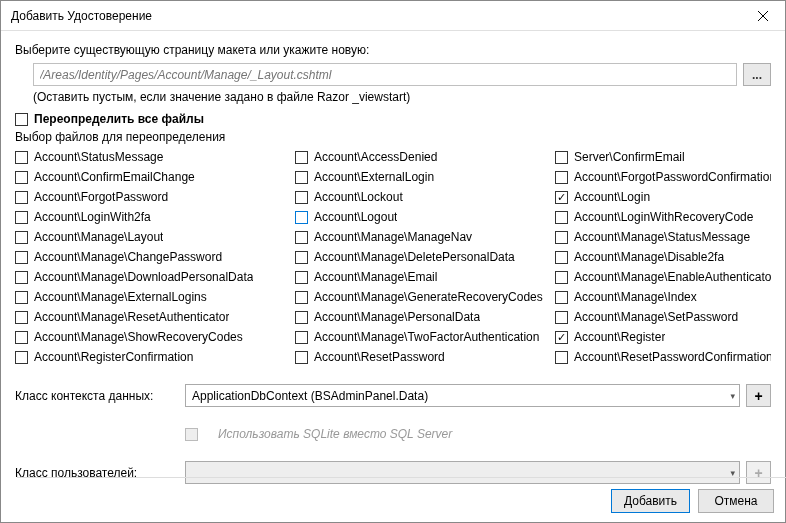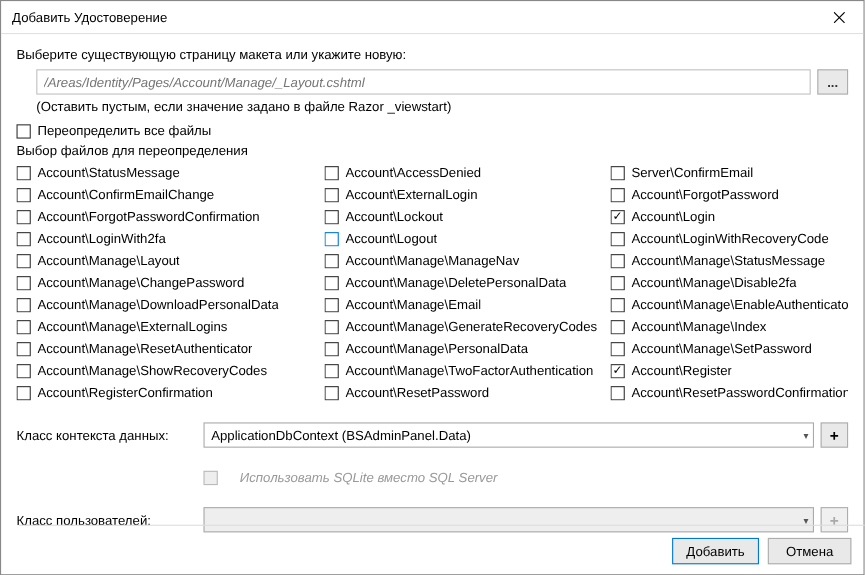--- a/index.html
+++ b/index.html
@@ -57,20 +57,21 @@
     color: #333;
   }
   .hint {
     margin: 4px 0 8px 18px;
     color: #000;
   }
   .cb-row {
     display: flex; align-items: center;
     gap: 6px;
     margin: 4px 0;
+    font-weight: bold;
   }
   .cb {
     width: 13px; height: 13px;
     border: 1px solid #333;
     background: #fff;
     display: flex; align-items: center; justify-content: center;
     cursor: pointer;
     flex-shrink: 0;
   }
   .cb.checked::after {
@@ -224,25 +225,25 @@
       <div class="file-item">
         <div class="cb"></div>
         <span class="file-label">Account\ConfirmEmailChange</span>
       </div>
       <div class="file-item">
         <div class="cb"></div>
         <span class="file-label">Account\ExternalLogin</span>
       </div>
       <div class="file-item">
         <div class="cb"></div>
+        <span class="file-label">Account\ForgotPasswordConfirmation</span>
+      </div>
+      <div class="file-item">
+        <div class="cb"></div>
         <span class="file-label">Account\ForgotPassword</span>
-      </div>
-      <div class="file-item">
-        <div class="cb"></div>
-        <span class="file-label">Account\ForgotPasswordConfirmation</span>
       </div>
       <div class="file-item">
         <div class="cb"></div>
         <span class="file-label">Account\Lockout</span>
       </div>
       <div class="file-item">
         <div class="cb checked"></div>
         <span class="file-label">Account\Login</span>
       </div>
       <div class="file-item">

